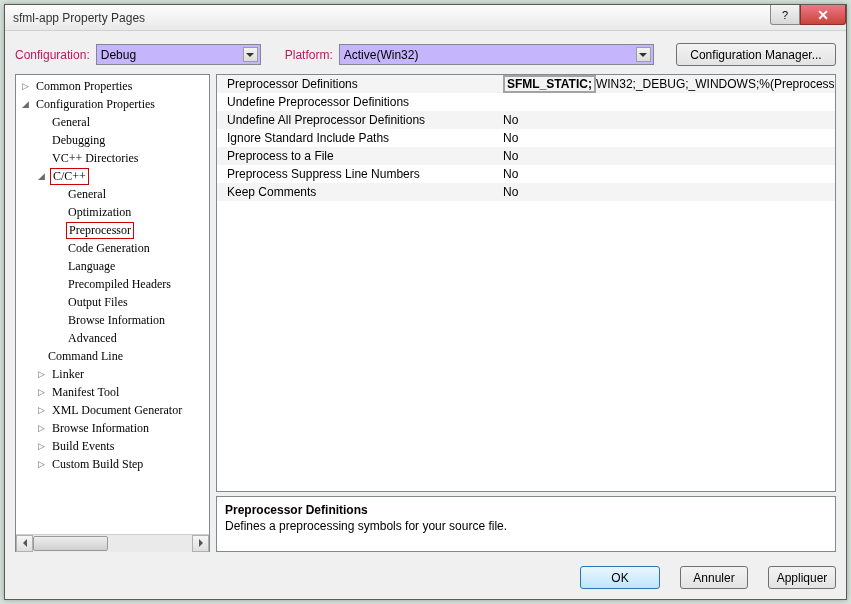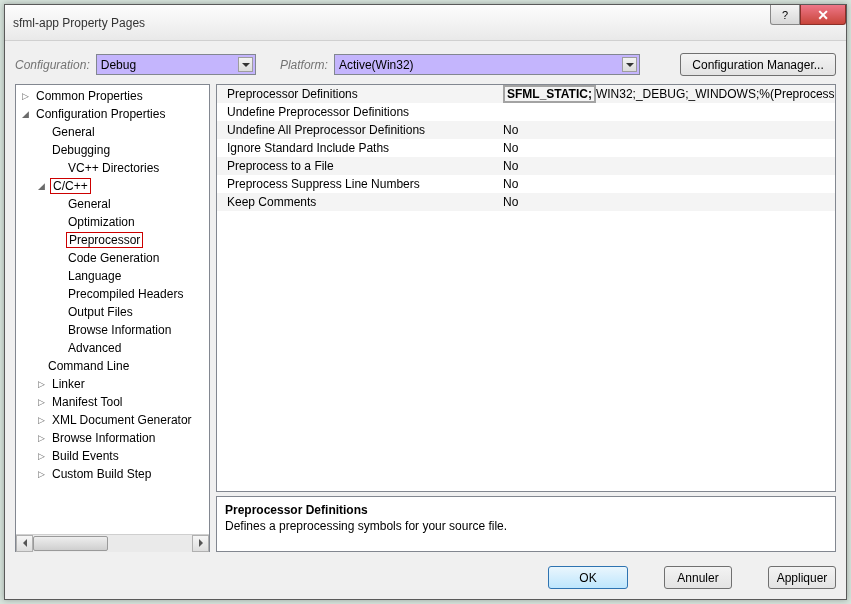--- a/index.html
+++ b/index.html
@@ -1,56 +1,56 @@
 <!DOCTYPE html>
 <html><head>
 <meta charset="utf-8">
 <style>
 * { box-sizing: border-box; margin: 0; padding: 0; font-family: "Segoe UI", Tahoma, sans-serif; font-size: 12px; }
 body { background: #d7e4dc; padding: 4px; }
 .window { width: 843px; height: 596px; background: #f0f0f0; border: 1px solid #5a5a5a; box-shadow: 0 0 6px rgba(0,0,0,0.3); display: flex; flex-direction: column; }
-.titlebar { height: 36px; background: linear-gradient(#fdfdfd,#e9e9e9); border-bottom: 1px solid #d0d0d0; display: flex; align-items: center; padding: 0 8px; position: relative; }
+.titlebar { height: 26px; background: linear-gradient(#fdfdfd,#e9e9e9); border-bottom: 1px solid #d0d0d0; display: flex; align-items: center; padding: 0 8px; position: relative; }
 .titlebar-title { color: #333; }
 .titlebar-buttons { position: absolute; right: 0; top: 0; display: flex; }
 .tb-btn { width: 30px; height: 20px; border: 1px solid #888; border-top: none; display: flex; align-items: center; justify-content: center; font-size: 11px; background: linear-gradient(#f4f4f4,#d8d8d8); }
 .tb-help { border-radius: 0 0 0 3px; }
 .tb-close { width: 46px; background: linear-gradient(#e78,#c8453a); color: #fff; border-color: #8b2f28; border-radius: 0 0 3px 0; font-size: 14px; font-weight: bold; }
 .config-row { display: flex; align-items: center; padding: 12px 10px 8px 10px; gap: 6px; }
-.config-label { color: #737373; font-style: italic; }
+.config-label { color: #be185d; }
 .combo { background: #c4b5fd; border: 1px solid #828790; height: 21px; display: flex; align-items: center; padding: 0 4px; position: relative; }
 .combo-debug { width: 165px; }
 .combo-platform { width: 315px; }
 .combo-arrow { position: absolute; right: 2px; top: 2px; width: 15px; height: 15px; background: linear-gradient(#f3f3f3,#dcdcdc); border: 1px solid #9d9d9d; display: flex; align-items: center; justify-content: center; }
 .combo-arrow::after { content: ""; border-left: 4px solid transparent; border-right: 4px solid transparent; border-top: 4px solid #333; }
-.btn { background: linear-gradient(#f3f3f3,#e3e3e3); border: 1px solid #707070; border-radius: 3px; padding: 2px 10px; height: 23px; display: inline-flex; align-items: center; justify-content: center; cursor: default; margin-left: 28px; }
+.btn { background: linear-gradient(#f3f3f3,#e3e3e3); border: 1px solid #707070; border-radius: 3px; padding: 2px 10px; height: 23px; display: inline-flex; align-items: center; justify-content: center; cursor: default; }
 .btn-cfgmgr { width: 160px; }
 .main { flex: 1; display: flex; padding: 0 10px 6px 10px; gap: 6px; min-height: 0; }
 .tree-pane { width: 195px; border: 1px solid #828790; background: #fff; display: flex; flex-direction: column; }
 .tree { flex: 1; padding: 2px 0; overflow: hidden; }
 .tree-row { display: flex; align-items: center; height: 18px; padding-left: 4px; white-space: nowrap; }
 .tree-toggle { width: 11px; height: 11px; margin-right: 3px; display: inline-flex; align-items: center; justify-content: center; color: #6b6b6b; font-size: 9px; }
-.tree-label { color: #000; padding: 0 2px; }
+.tree-label { color: #000; padding: 0 2px; font-family: Liberation Serif, serif; }
 .highlight-red { border: 1px solid #c00; }
 .tree-scroll { height: 17px; border-top: 1px solid #cfcfcf; background: #f0f0f0; display: flex; align-items: center; }
 .scroll-arrow { width: 17px; height: 17px; background: linear-gradient(#f6f6f6,#dedede); border: 1px solid #b0b0b0; display: flex; align-items: center; justify-content: center; }
 .scroll-arrow::after { content: ""; border-top: 4px solid transparent; border-bottom: 4px solid transparent; }
 .scroll-arrow.left::after { border-right: 4px solid #555; }
 .scroll-arrow.right::after { border-left: 4px solid #555; }
 .scroll-track { flex: 1; background: #eaeaea; height: 17px; position: relative; }
 .scroll-thumb { position: absolute; left: 0; width: 75px; height: 15px; top: 1px; background: linear-gradient(#eee,#cfcfcf); border: 1px solid #9a9a9a; border-radius: 2px; }
 .right-pane { flex: 1; display: flex; flex-direction: column; gap: 4px; min-width: 0; }
 .prop-grid { flex: 1; border: 1px solid #828790; background: #fff; overflow: hidden; }
 .prop-row { display: flex; height: 18px; align-items: center; }
 .prop-row.alt { background: #f4f4f4; }
 .prop-name { width: 282px; padding-left: 10px; }
 .prop-val { flex: 1; padding-left: 4px; white-space: nowrap; overflow: hidden; }
 .val-highlight { border: 2px solid #a3a3a3; display: inline-block; padding: 0 2px; font-weight: bold; }
 .desc-pane { height: 56px; border: 1px solid #828790; background: #fff; padding: 6px 8px; }
 .desc-title { font-weight: bold; margin-bottom: 2px; }
-.footer { display: flex; justify-content: flex-end; gap: 8px; padding: 8px 10px 10px 10px; }
+.footer { display: flex; justify-content: flex-end; gap: 20px; padding: 8px 10px 10px 10px; }
 .btn-ok { border: 1px solid #2e73b1; background: linear-gradient(#eaf6fd,#bee6fd); width: 80px; }
 .btn-std { width: 68px; }
 </style>
 </head>
 <body>
 
 <div class="window">
   <div class="titlebar">
     <span class="titlebar-title">sfml-app Property Pages</span>
     <div class="titlebar-buttons">
@@ -87,21 +87,21 @@
         <div class="tree-row" style="padding-left:4px">
             <span class="tree-toggle">◢</span>
             <span class="tree-label">Configuration Properties</span>
           </div>
         <div class="tree-row" style="padding-left:34px">
             <span class="tree-label">General</span>
           </div>
         <div class="tree-row" style="padding-left:34px">
             <span class="tree-label">Debugging</span>
           </div>
-        <div class="tree-row" style="padding-left:50px">
+        <div class="tree-row" style="padding-left:34px">
             <span class="tree-label">VC++ Directories</span>
           </div>
         <div class="tree-row" style="padding-left:20px">
             <span class="tree-toggle">◢</span>
             <span class="tree-label highlight-red">C/C++</span>
           </div>
         <div class="tree-row" style="padding-left:50px">
             <span class="tree-label">General</span>
           </div>
         <div class="tree-row" style="padding-left:50px">

